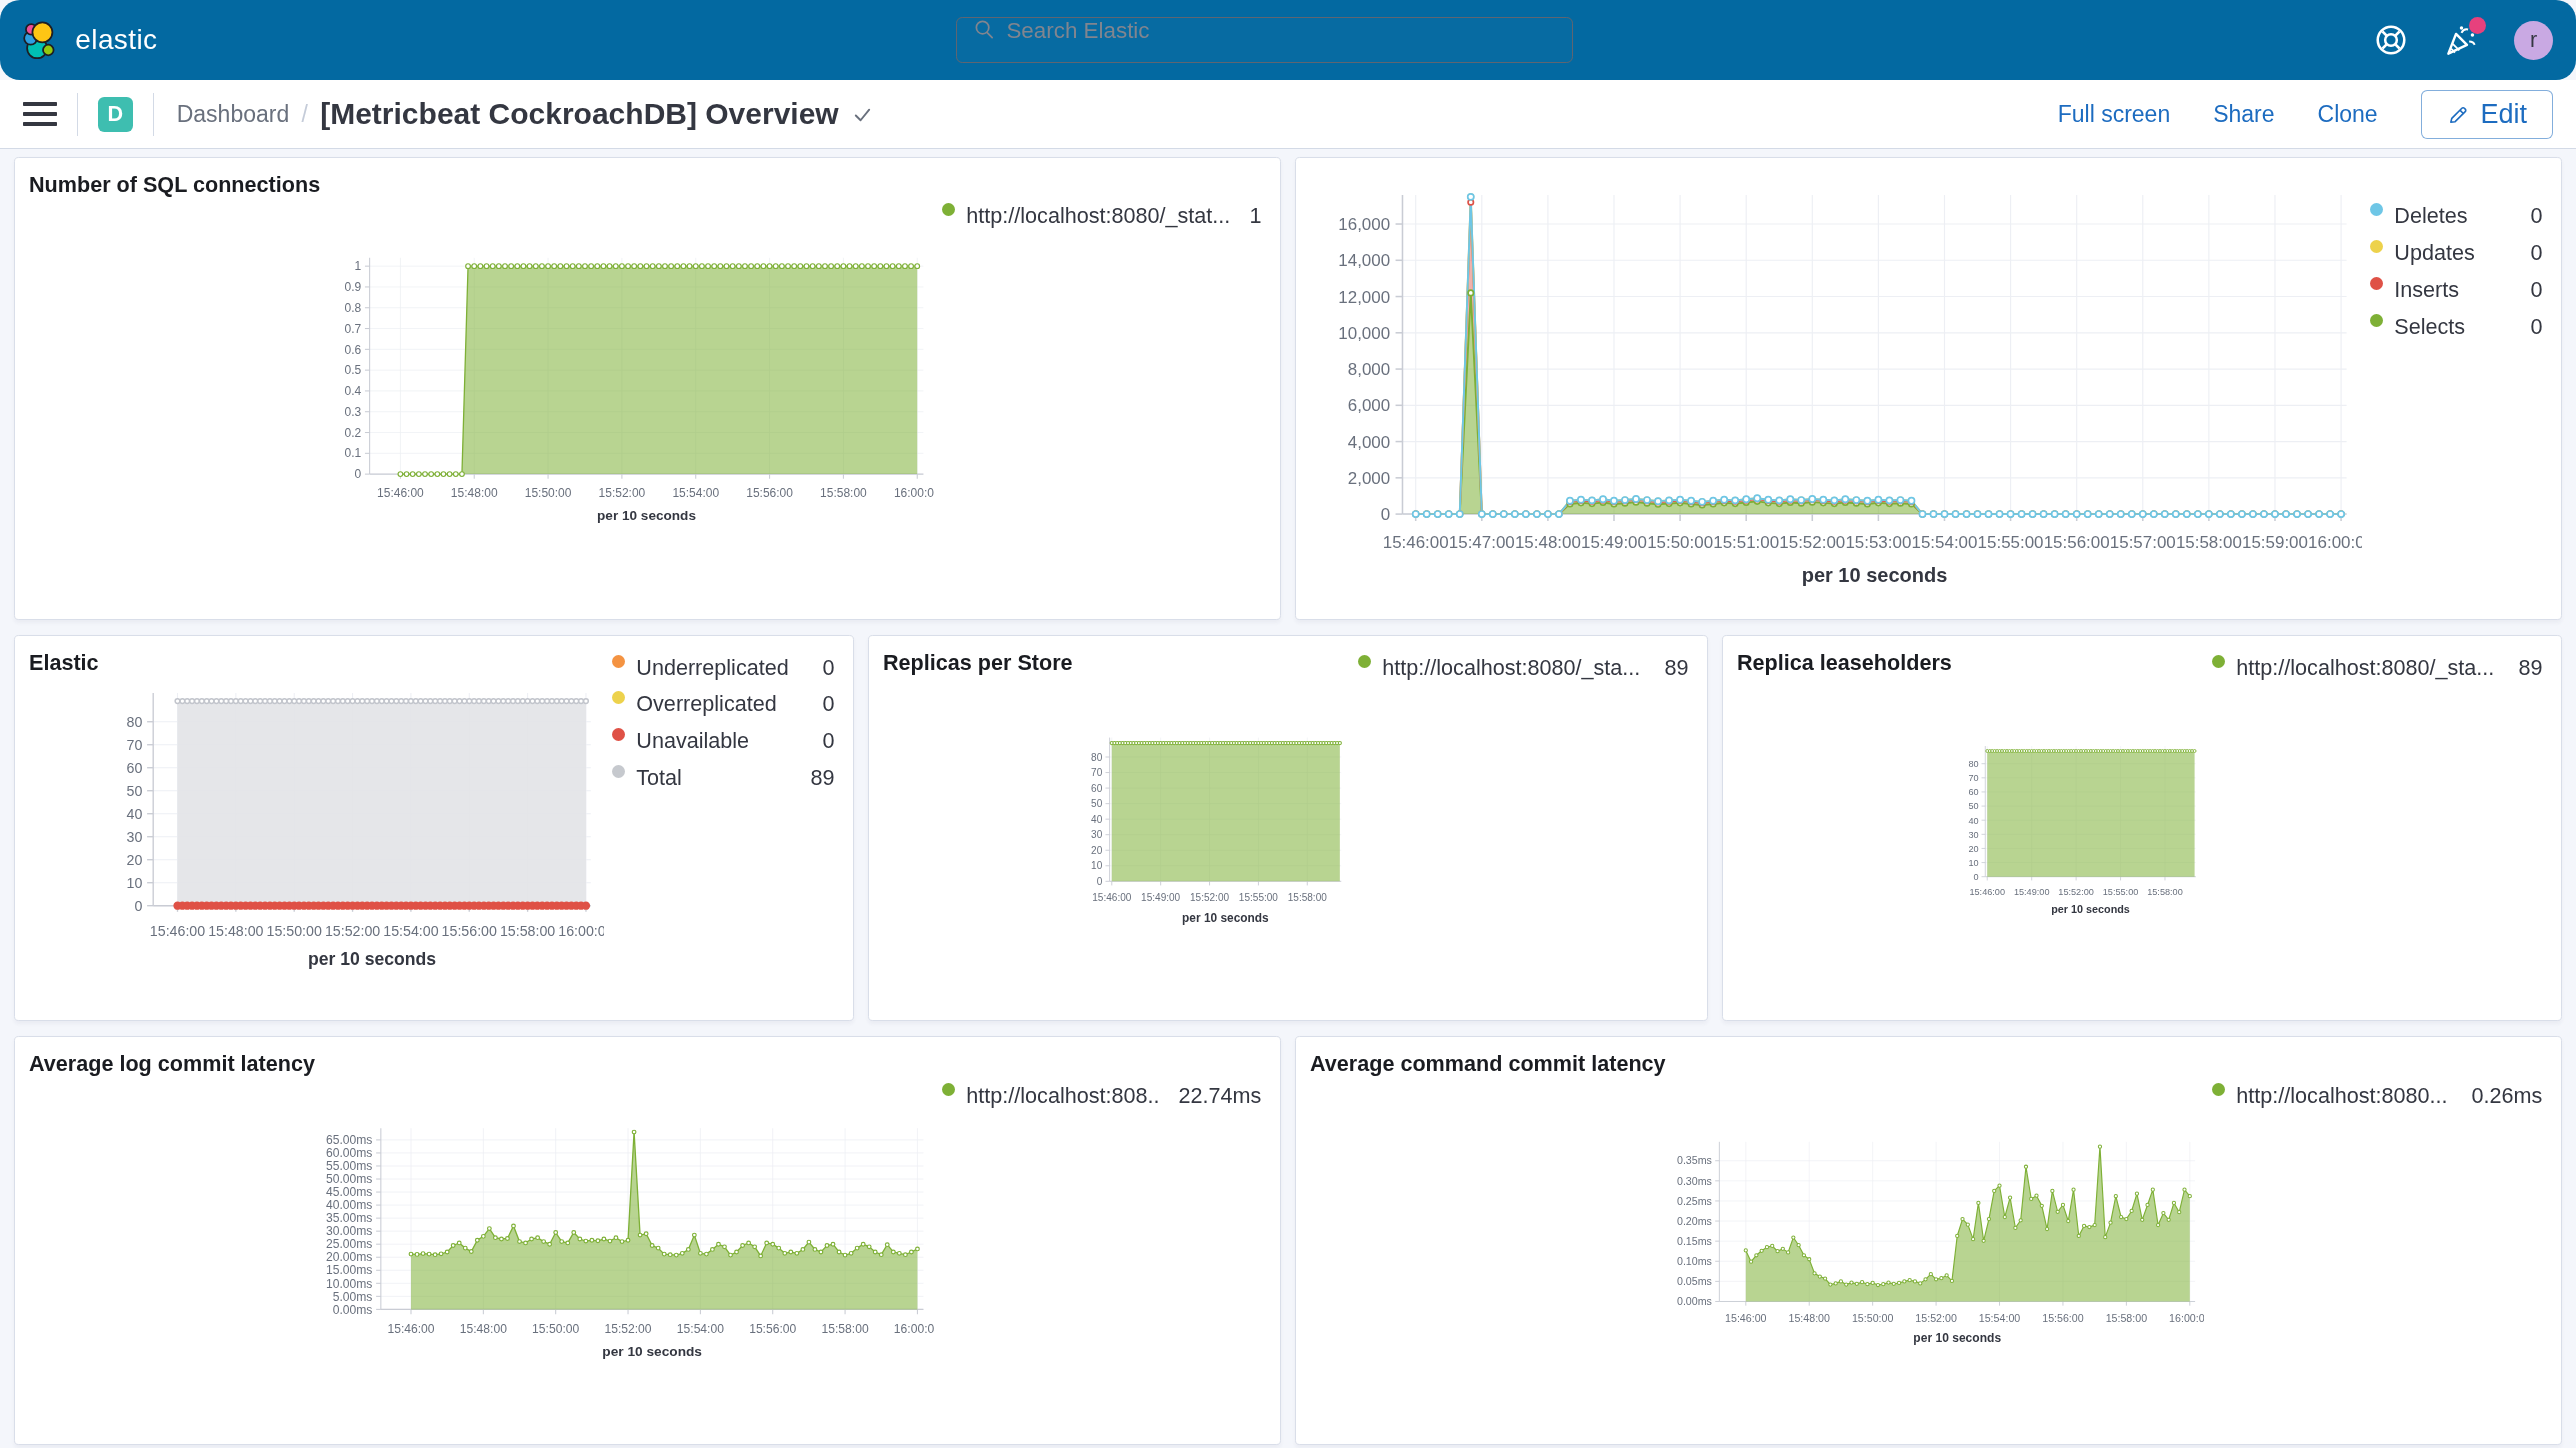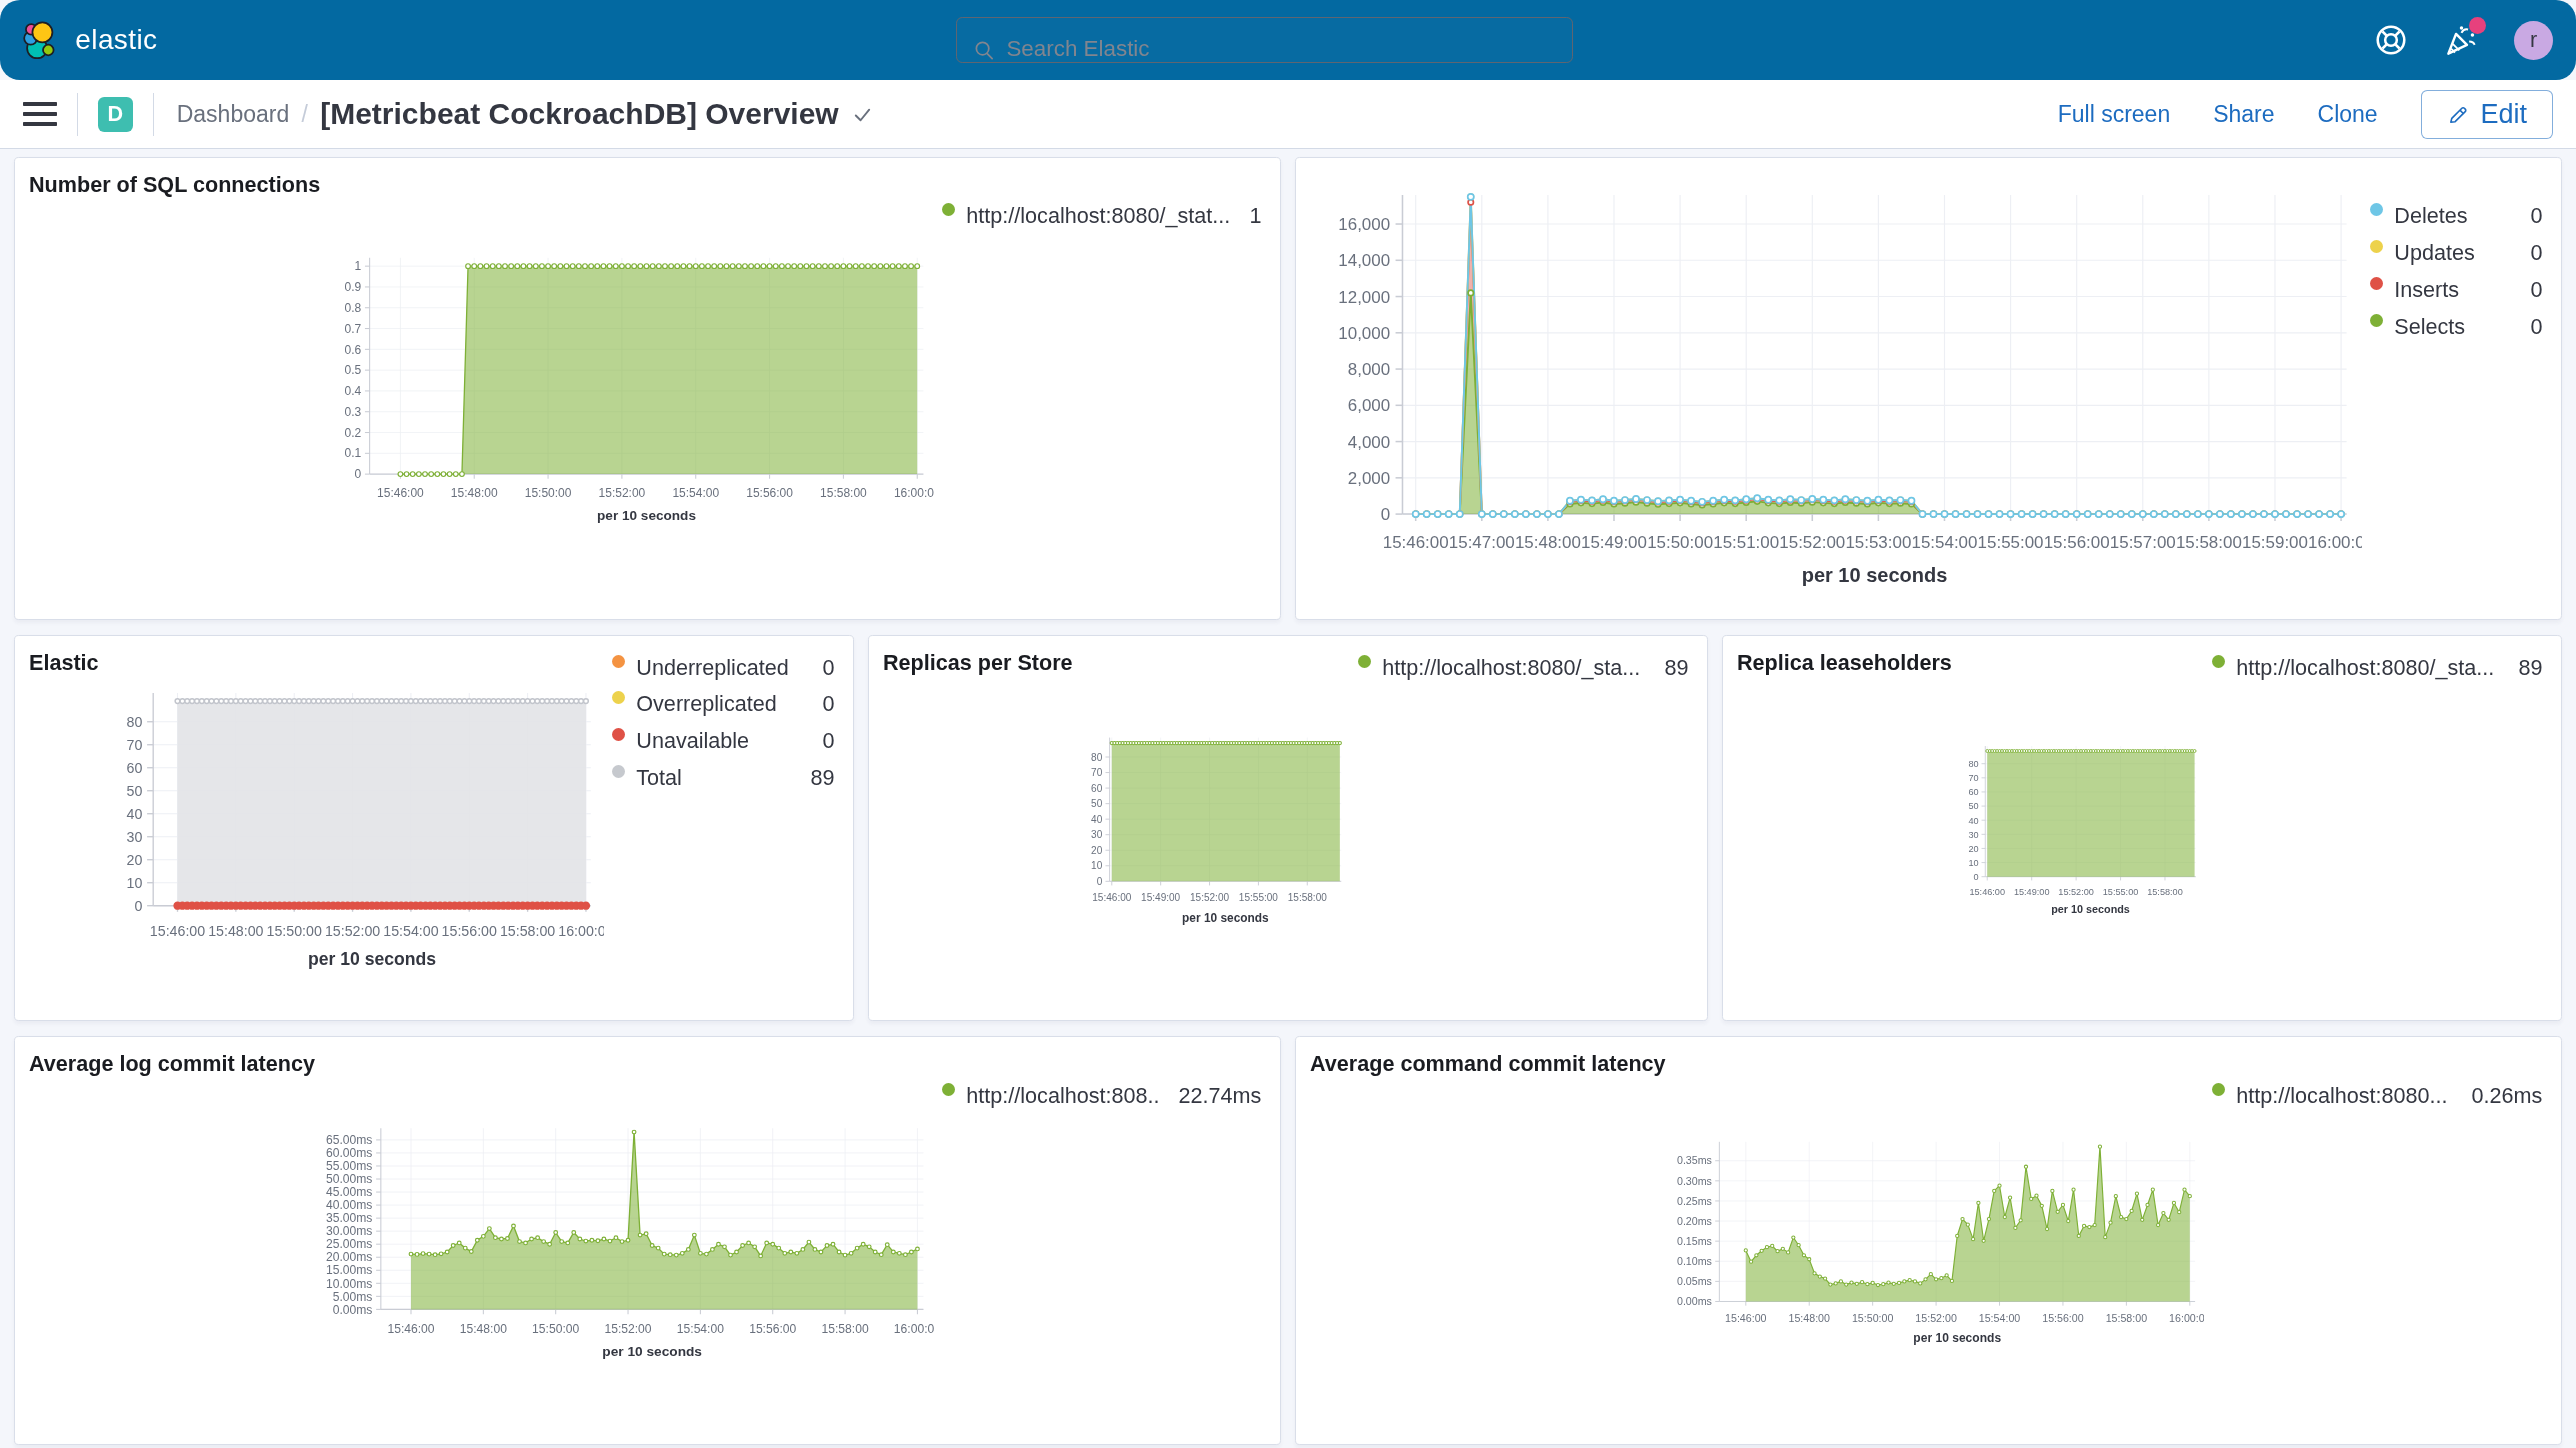--- a/index.html
+++ b/index.html
@@ -4,21 +4,21 @@
 <style>
   * { margin:0; padding:0; box-sizing:border-box; }
   html,body { width:2576px; height:1448px; overflow:hidden;
     font-family:"Liberation Sans", sans-serif; background:#f4f6fb; }
 
   
   .hdr { height:80px; background:#0369a1; display:flex; align-items:center; padding:0 23px;border-radius:20px; }
   .logo { display:flex; align-items:center; gap:12.3px; }
   .logo-text { color:#fff; font-size:28px; font-weight:500; letter-spacing:0.4px; }
   .search { margin:0 auto; width:617px; height:46px; border:0.8px solid #5f6571; border-radius:6.2px;
-    display:flex; align-items:flex-end; padding:0 15.4px; gap:10.8px; background:rgba(255,255,255,0.02); }
+    display:flex; align-items:flex-start; padding:0 15.4px; gap:10.8px; background:rgba(255,255,255,0.02); }
   .search input { flex:1; background:transparent; border:none; outline:none; color:#d4dae5; font-size:22.4px;
     font-family:inherit; }
   .search input::placeholder { color:#81858f; }
   .hdr-icons { display:flex; align-items:center; gap:34px; }
   .hicon { position:relative; width:37px; height:37px; display:flex; align-items:center; justify-content:center; cursor:pointer; }
   .notif-dot { position:absolute; top:-4.6px; right:-6.2px; width:17px; height:17px; border-radius:50%; }
   .avatar { width:39px; height:39px; border-radius:50%; display:flex; align-items:center; justify-content:center;
     font-size:21.6px; color:#343741; cursor:pointer; }
 
   

